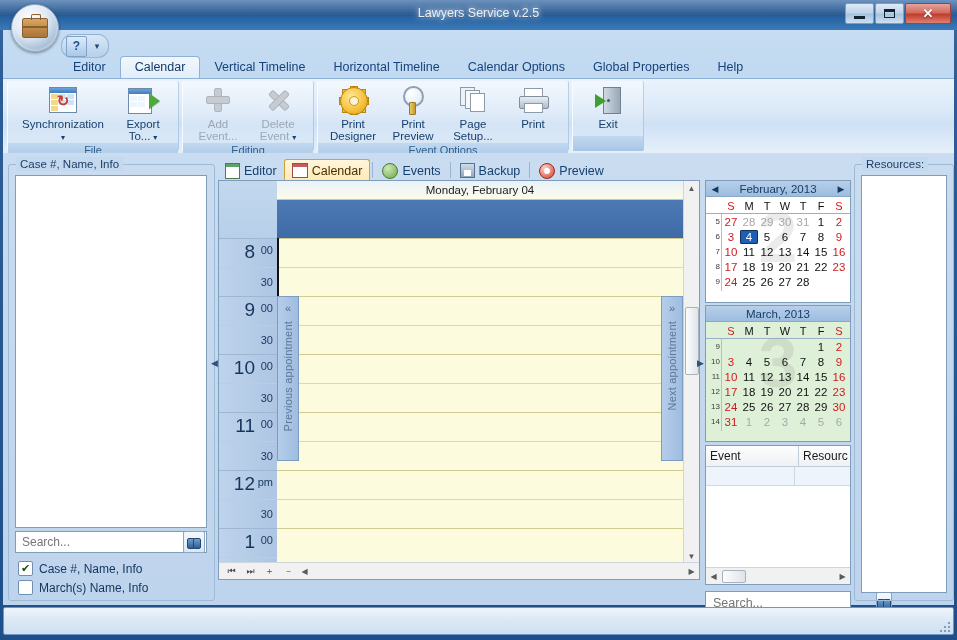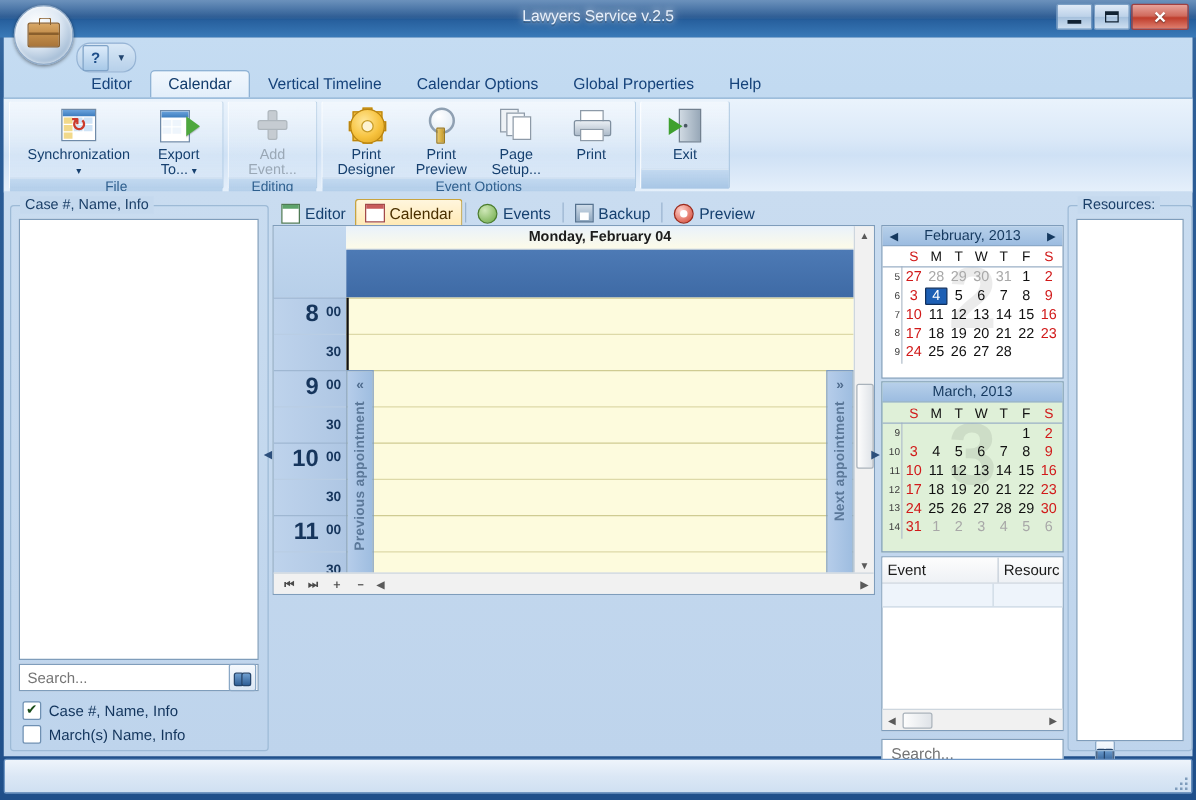--- a/index.html
+++ b/index.html
@@ -225,22 +225,22 @@
   .ic-editor:before{content:"";position:absolute;left:0;right:0;top:0;height:3px;background:#5ea36a;}
   .ic-cal{width:14px;height:13px;background:#fff;border:1px solid #a24a4a;position:relative;}
   .ic-cal:before{content:"";position:absolute;left:0;right:0;top:0;height:3px;background:#c85b5b;}
   .ic-events{width:14px;height:14px;border-radius:50%;background:radial-gradient(circle at 35% 30%,#cfe8b8,#6ba845);border:1px solid #4a7c2c;position:relative;}
   .ic-backup{width:13px;height:13px;background:linear-gradient(180deg,#cfdce9,#8fa7bf);border:1px solid #56728e;position:relative;}
   .ic-backup:after{content:"";position:absolute;left:3px;top:6px;width:7px;height:6px;background:#fff;}
   .ic-restore{width:14px;height:14px;border-radius:50%;background:radial-gradient(circle at 35% 30%,#ffd2cd,#d2402c);border:1px solid #9c2a1c;position:relative;}
   .ic-restore:after{content:"";position:absolute;left:4px;top:4px;width:6px;height:6px;border-radius:50%;background:#fff;}
 
   .calframe{
-    position:absolute;left:0;top:25px;width:482px;height:296px;
-    background:#fff;border:1px solid #7f9dbb;box-sizing:border-box;font-weight:bold;
+    position:absolute;left:0;top:25px;width:482px;height:400px;
+    background:#fff;border:1px solid #7f9dbb;box-sizing:border-box;
   }
   .day-header{
     position:absolute;left:58px;top:0;right:16px;height:18px;
     background:linear-gradient(180deg,#e9f2fb,#fdfbe8);
     border-bottom:1px solid #b9c7d6;
     display:flex;align-items:center;justify-content:center;
     font-size:11.5px;color:#1c1c1c;
   }
   .allday{
     position:absolute;left:58px;top:19px;right:16px;height:38px;
@@ -414,20 +414,21 @@
       <div class="briefcase"></div>
     </div>
     <div class="qat">
       <div class="qat-btn">?</div>
       <div class="qat-drop">▾</div>
     </div>
     <div class="rtabs" id="ribbon-tabs">
         <div class="rtab">Editor</div>
         <div class="rtab active">Calendar</div>
         <div class="rtab">Vertical Timeline</div>
+        <div class="rtab">Horizontal Timeline</div>
         <div class="rtab">Calendar Options</div>
         <div class="rtab">Global Properties</div>
         <div class="rtab">Help</div>
       </div>
     <div class="rpanel">
       <div class="rgroups" id="ribbon-groups">
           <div class="rgroup">
             <div class="rgroup-items">
               <div class="rbtn wide">
                 <div class="ic">
@@ -464,20 +465,30 @@
             <div class="rgroup-label">File</div>
           </div>
           <div class="rgroup">
             <div class="rgroup-items">
               <div class="rbtn disabled">
                 <div class="ic">
                   <div class="ic-plus"></div>
                 </div>
                 <div class="lbl">Add</div>
                 <div class="lbl2"><span>Event...</span></div>
+              </div>
+              <div class="rbtn disabled">
+                <div class="ic">
+                  <div class="ic-x">
+                    <span></span>
+                    <span></span>
+                  </div>
+                </div>
+                <div class="lbl">Delete</div>
+                <div class="lbl2"><span>Event</span><span class="caret" style="margin-left: 3px;">▾</span></div>
               </div>
             </div>
             <div class="rgroup-label">Editing</div>
           </div>
           <div class="rgroup">
             <div class="rgroup-items">
               <div class="rbtn">
                 <div class="ic">
                   <div style="position:relative;width:30px;height:28px;">
                     <div class="gear-tooth" style="left:12px;top:0"></div>

